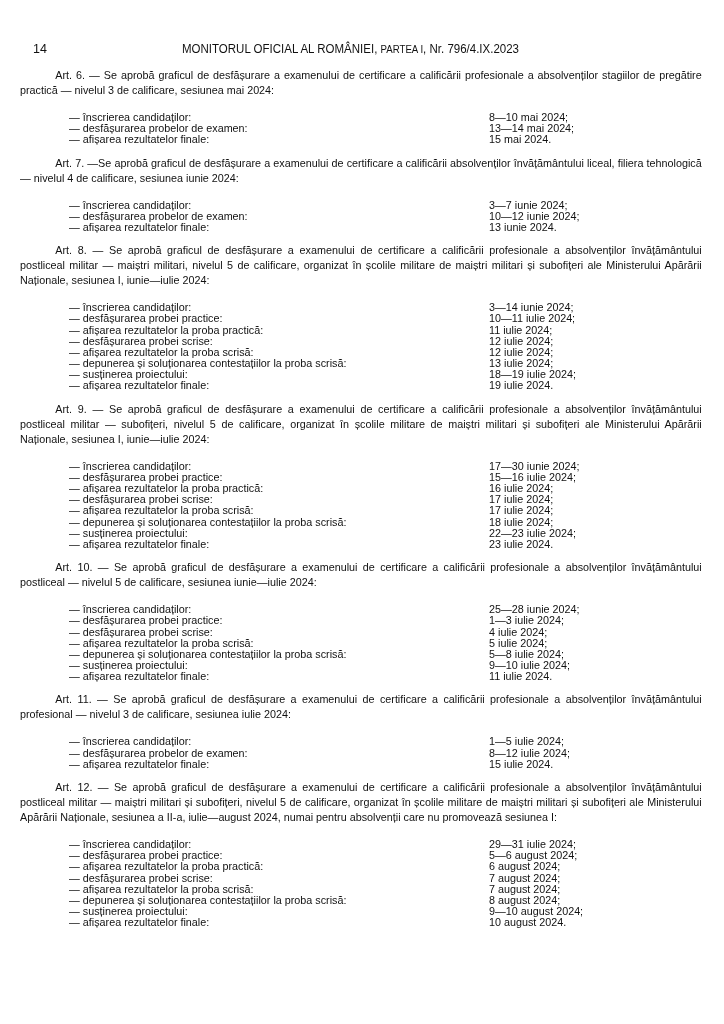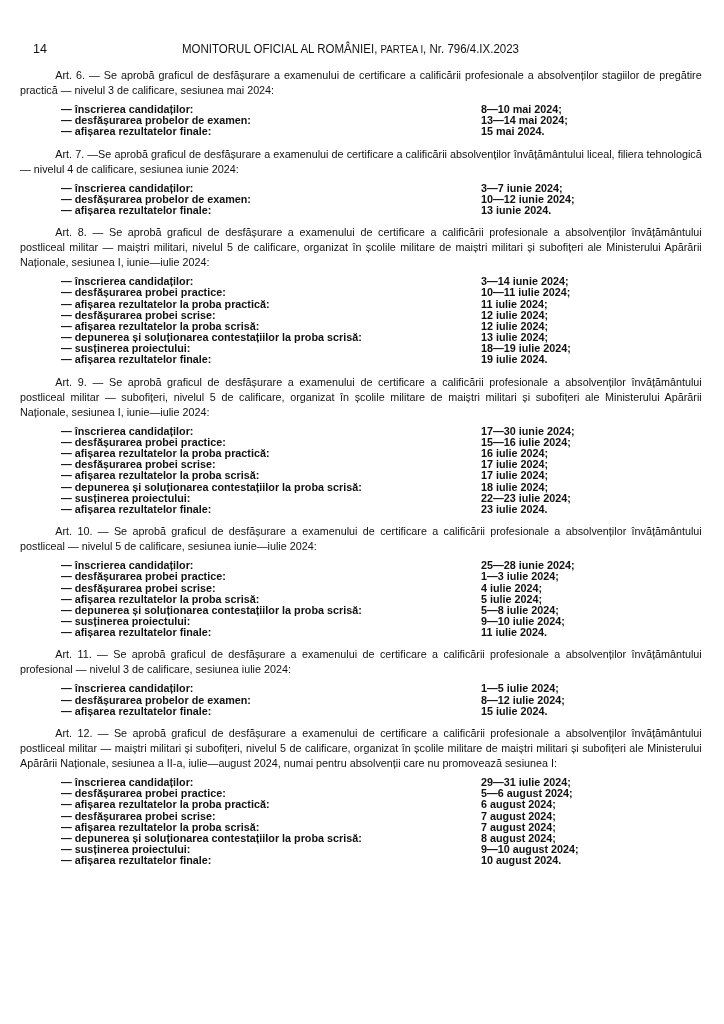--- a/index.html
+++ b/index.html
@@ -21,21 +21,21 @@
     .running-head .small { font-size: 10.5px; }
     .body {
       position: absolute; left: 20px; top: 67px; width: 682px;
       font-size: 11.6px; line-height: 15px;
     }
     .article { margin-bottom: 11px; }
     .para {
       text-indent: 38px; text-align: justify; margin: 0 0 2px 0;
       transform: scaleX(0.93); transform-origin: left top; width: 733px;
     }
-    .items { margin: 4px; padding: 0; list-style: none; font-weight: bold; }
+    .items { margin: 12px; padding: 0; list-style: none; }
     .item {
       position: relative; height: 11.2px; white-space: nowrap;
     }
     .item .label {
       position: absolute; left: 37px; top: 0;
       transform: scaleX(0.93); transform-origin: left top;
     }
     .item .date {
       position: absolute; left: 457px; top: 0;
       transform: scaleX(0.93); transform-origin: left top;

